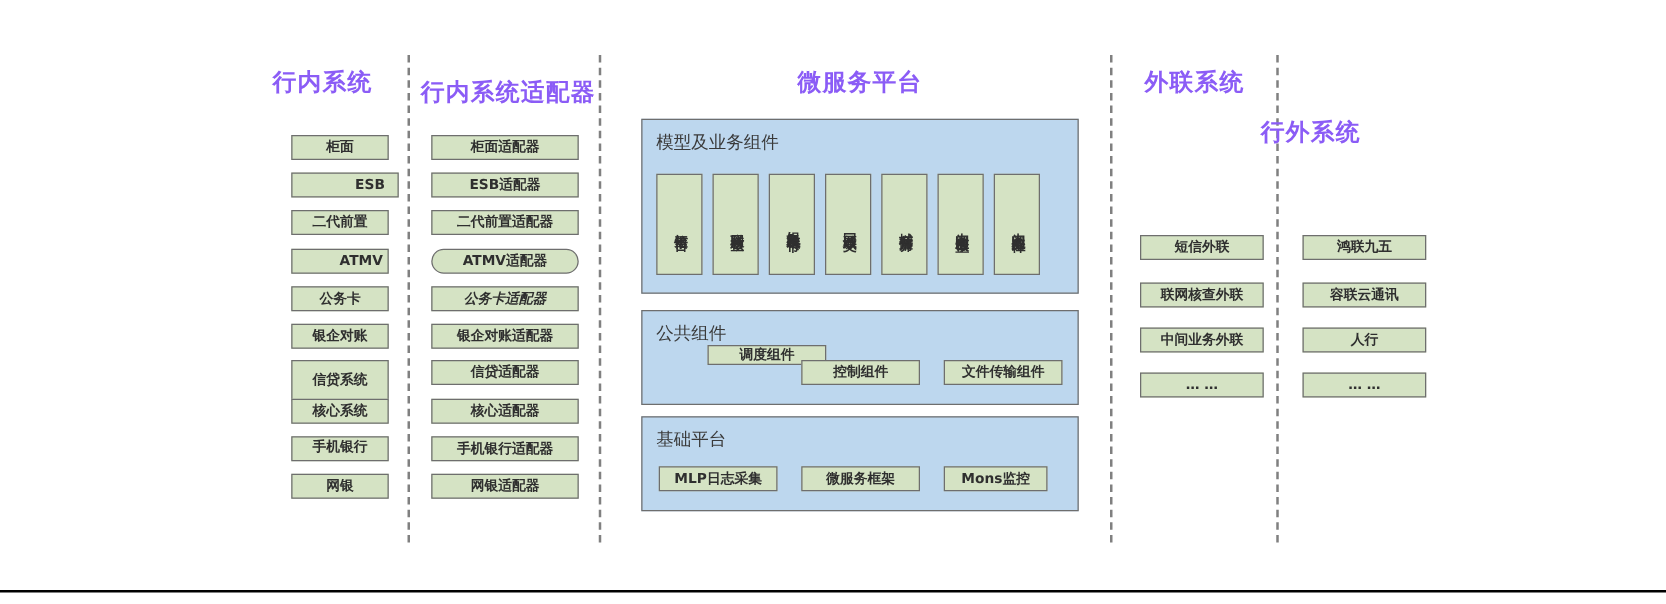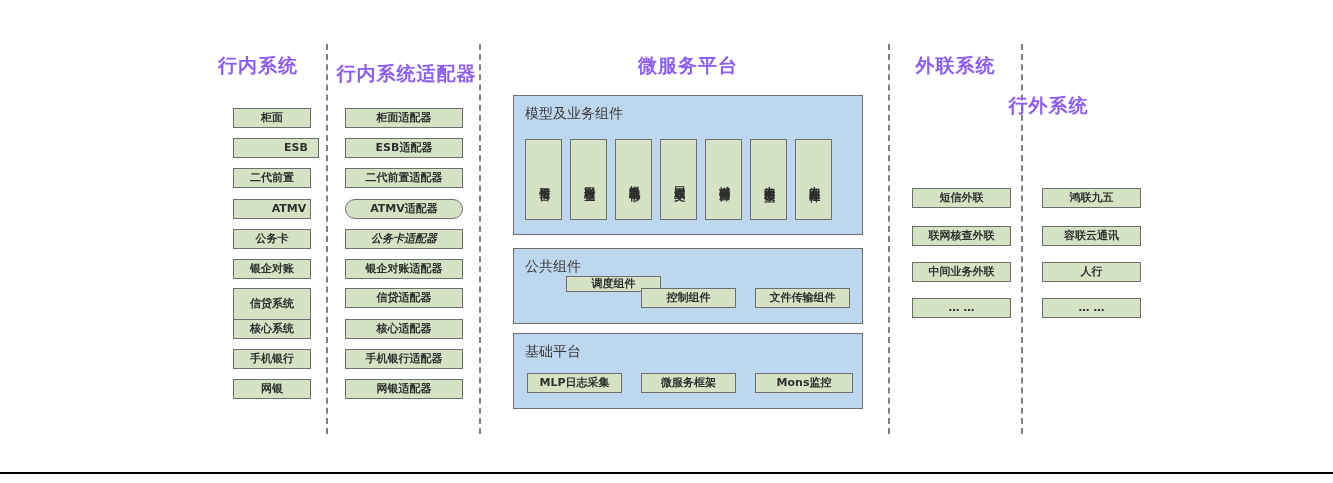--- a/index.html
+++ b/index.html
@@ -144,21 +144,21 @@
 
   <div class="node" style="left:527px; top:276px; width:95px; height:16px;margin-left:39px;">调度组件</div>
   <div class="node" style="left:641px; top:288px; width:95px; height:20px;">控制组件</div>
   <div class="node" style="left:755px; top:288px; width:95px; height:20px;">文件传输组件</div>
 
   <div class="panel" style="left:513px; top:333px; width:350px; height:76px;"></div>
   <div class="panel-title" style="left:525px; top:343px;">基础平台</div>
 
   <div class="node" style="left:527px; top:373px; width:95px; height:20px;">MLP日志采集</div>
   <div class="node" style="left:641px; top:373px; width:95px; height:20px;">微服务框架</div>
-  <div class="node" style="left:755px; top:373px; width:98px; height:20px;">Mons监控</div>
+  <div class="node" style="left:755px; top:373px; width:83px; height:20px;">Mons监控</div>
 
   <div class="col-title" style="left:890px; top:53px; width:131px;">外联系统</div>
 
   <div class="node" style="left:912px; top:188px; width:99px; height:20px;">短信外联</div>
   <div class="node" style="left:912px; top:226px; width:99px; height:20px;">联网核查外联</div>
   <div class="node" style="left:912px; top:262px; width:99px; height:20px;">中间业务外联</div>
   <div class="node" style="left:912px; top:298px; width:99px; height:20px;">… …</div>
 
   <div class="col-title" style="left:983px; top:53px; width:131px;margin-top:40px;">行外系统</div>
 

